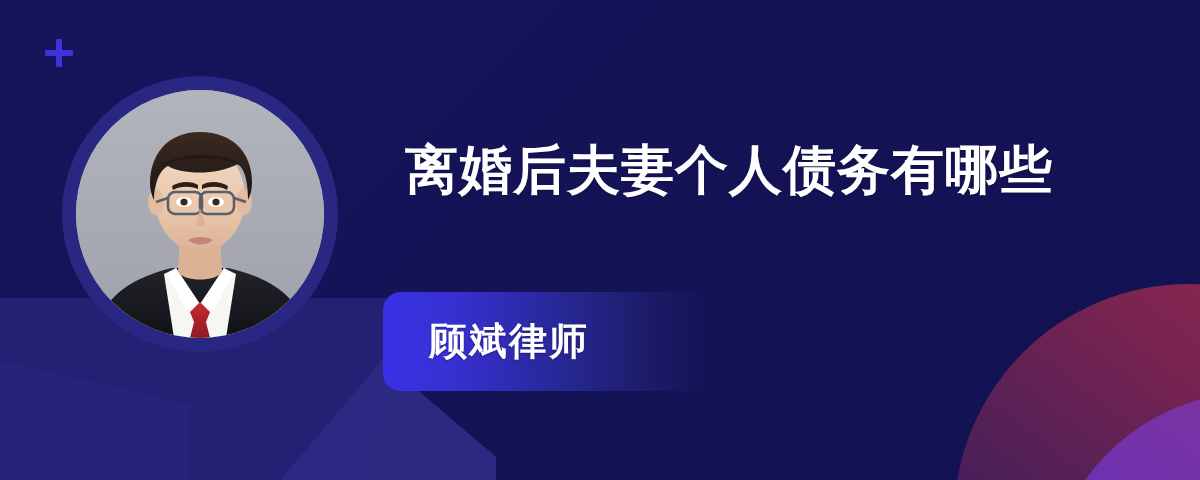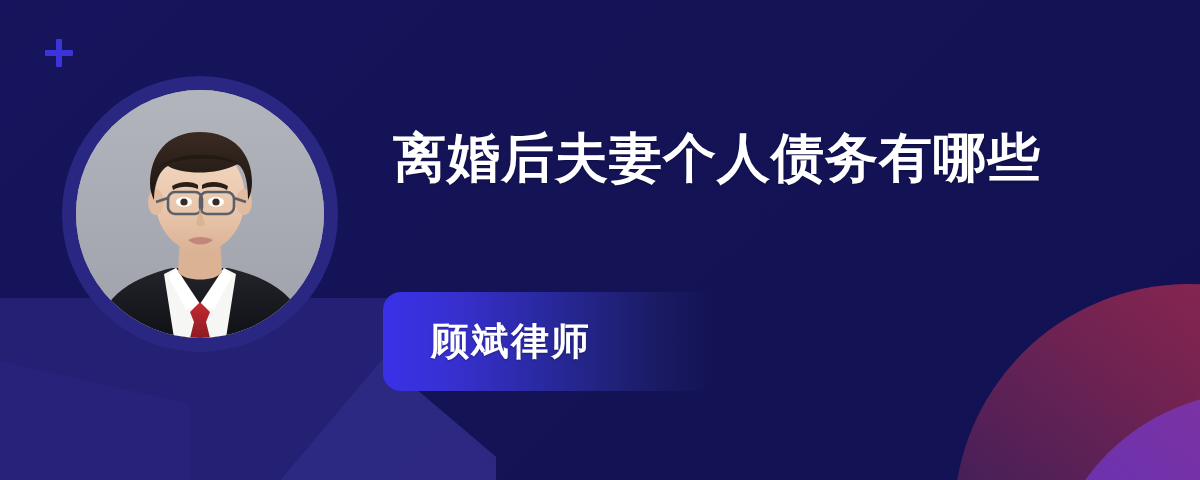--- a/index.html
+++ b/index.html
@@ -136,21 +136,21 @@
   }
 
   
   .content {
     position: absolute;
     left: 393px;
     top: 118px;
     width: 700px;
   }
   .headline {
-    margin: 0;
+    margin: 12px;
     font-size: 53px;
     line-height: 80px;
     font-weight: bold;
     color: #ffffff;
     letter-spacing: 1px;
     white-space: normal;
     word-break: break-all;
     text-shadow: 0 1px 2px rgba(0,0,0,.25);
   }
 
@@ -165,26 +165,27 @@
         #3a31e8 0%,
         #3730cf 22%,
         #2b2aa6 45%,
         #21227c 68%,
         #1a1a63 84%,
         rgba(20,19,86,0) 100%);
     display: flex;
     align-items: center;
   }
   .name-chip-label {
-    padding-left: 48px;
+    padding-left: 34px;
     font-size: 38px;
     font-weight: bold;
     color: #ffffff;
     letter-spacing: 2px;
     text-shadow: 0 1px 2px rgba(0,0,0,.3);
+    margin-left: 12px;
   }
 </style>
 </head>
 <body>
 
 <div class="stage">
 
   <div class="deco-layer">
     <div class="poly-a"></div>
     <div class="poly-c"></div>

